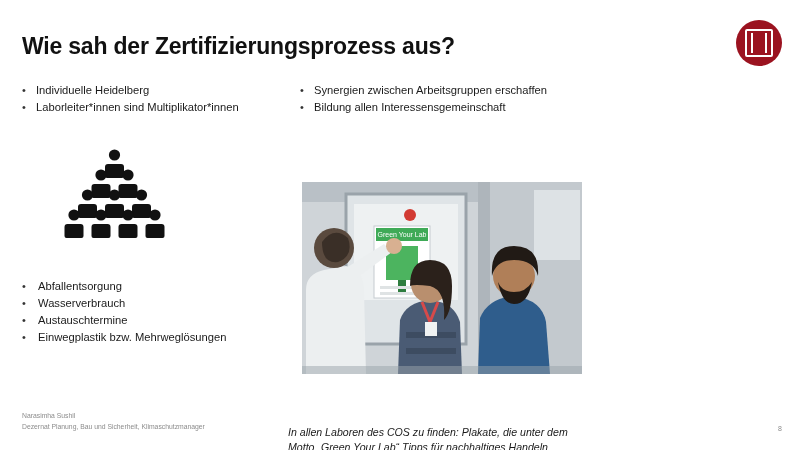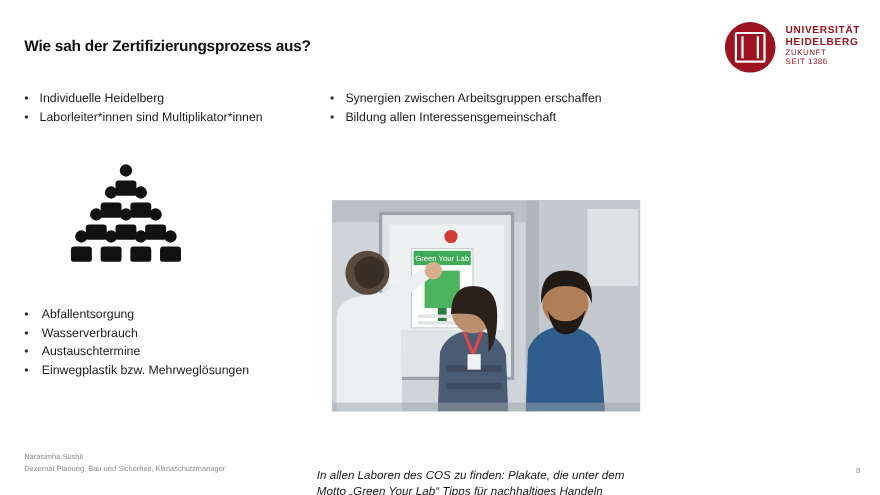--- a/index.html
+++ b/index.html
@@ -20,21 +20,21 @@
     left: 0; top: 0;
     width: 800px; height: 450px;
     background: #ffffff;
   }
 
   
   .title {
     position: absolute;
     left: 22px;
     top: 33px;
-    font-size: 14px;
+    font-size: 23px;
     font-weight: bold;
     letter-spacing: -0.2px;
     color: #111111;
   }
 
   
   .logo-wrap {
     position: absolute;
     right: 18px;
     top: 20px;
@@ -198,26 +198,20 @@
 </style>
 </head>
 <body>
 
 <div class="slide">
 
   <div class="title">Wie sah der Zertifizierungsprozess aus?</div>
 
   <div class="logo-wrap">
     <div class="logo-seal"></div>
-    <div class="logo-text">
-      <div class="logo-l1">UNIVERSITÄT</div>
-      <div class="logo-l2">HEIDELBERG</div>
-      <div class="logo-l3">ZUKUNFT</div>
-      <div class="logo-l4">SEIT 1386</div>
-    </div>
   </div>
 
   <div class="bullets-top">
     <div class="bullets-col-1">
       <div class="bullet-row">
         <span class="bullet-dot">•</span>
         <span class="bullet-text">Individuelle Heidelberg</span>
       </div>
       <div class="bullet-row">
         <span class="bullet-dot">•</span>

